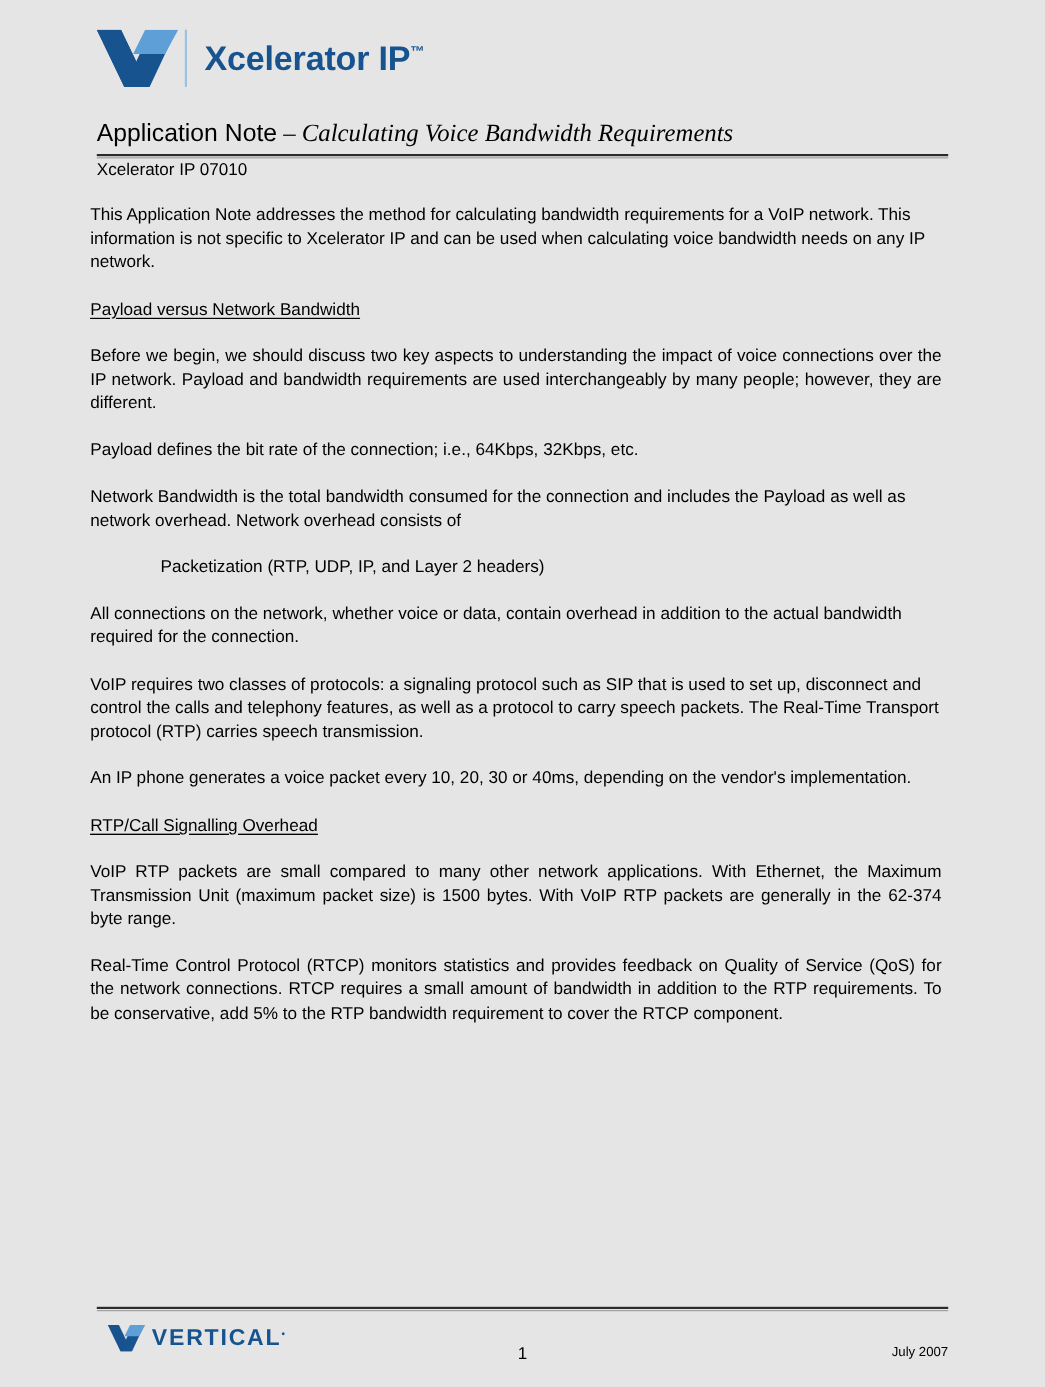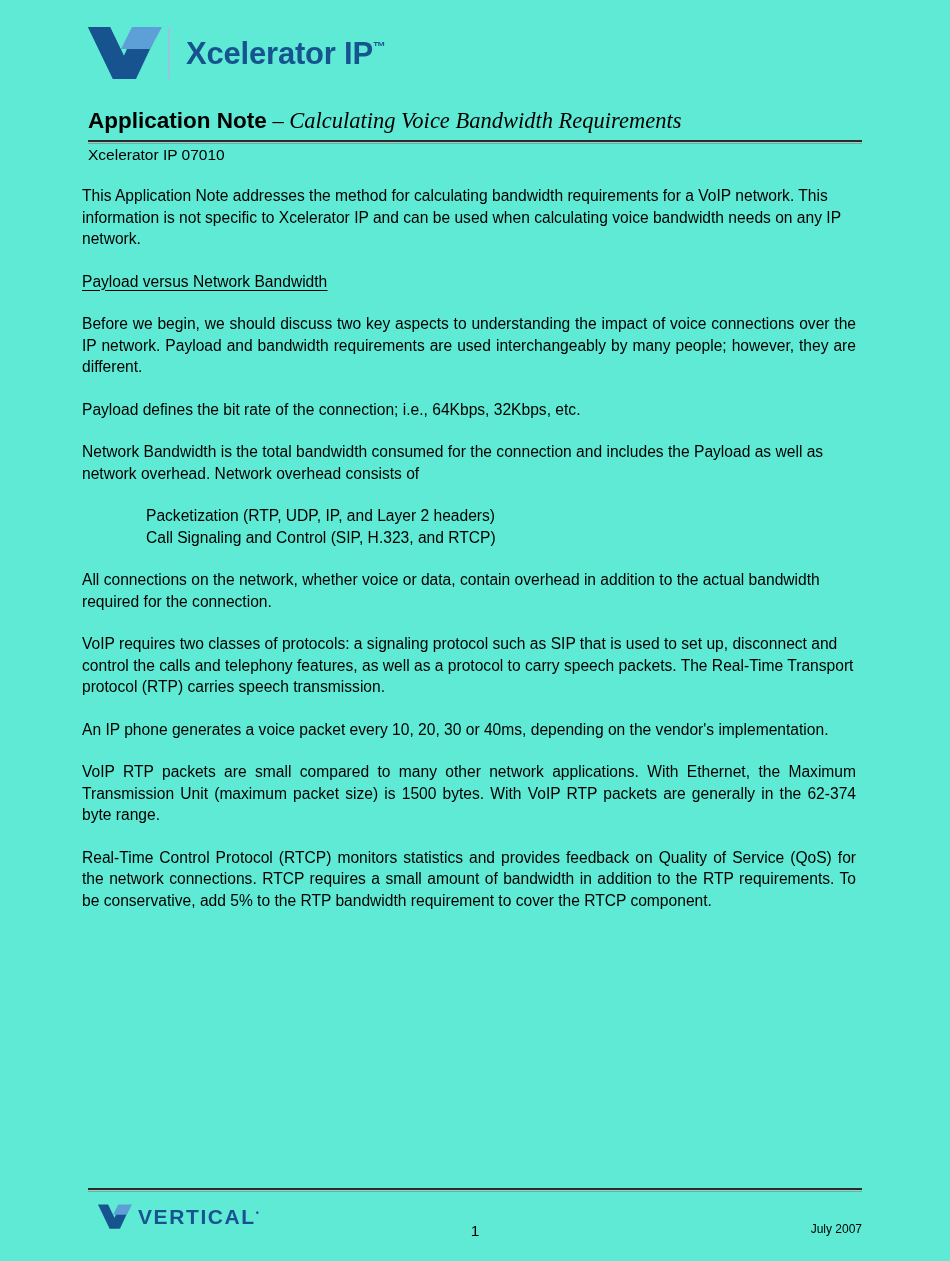--- a/index.html
+++ b/index.html
@@ -8,21 +8,21 @@
     background: #ffffff;
   }
   body {
     font-family: "Liberation Sans", sans-serif;
     color: #000000;
   }
   .page {
     position: relative;
     width: 950px;
     height: 1261px;
-    background: #5eead4;
+    background: #e5e5e5;
     overflow: hidden;
     box-sizing: border-box;
   }
 
   
   .masthead {
     position: absolute;
     left: 88px;
     top: 22px;
     display: flex;
@@ -62,21 +62,21 @@
   
   .title-row {
     position: absolute;
     left: 88px;
     top: 108px;
     width: 774px;
     font-size: 22.5px;
     line-height: 1.15;
     white-space: nowrap;
   }
-  .title-bold { font-weight: bold; text-align: right; }
+  .title-bold { font-weight: normal; text-align: right; }
   .title-italic { font-style: italic; font-weight: normal; font-family: Liberation Serif, serif; }
 
   .title-rule {
     position: absolute;
     left: 88px;
     top: 140px;
     width: 774px;
     height: 4px;
   }
   .title-rule .thick {
@@ -231,30 +231,30 @@
     <p class="h-sub"><span>Payload versus Network Bandwidth</span></p>
 
     <p class="p justify">Before we begin, we should discuss two key aspects to understanding the impact of voice connections over the IP network. Payload and bandwidth requirements are used interchangeably by many people; however, they are different.</p>
 
     <p class="p">Payload defines the bit rate of the connection; i.e., 64Kbps, 32Kbps, etc.</p>
 
     <p class="p">Network Bandwidth is the total bandwidth consumed for the connection and includes the Payload as well as network overhead. Network overhead consists of</p>
 
     <div class="indent-block">
       <span class="line">Packetization (RTP, UDP, IP, and Layer 2 headers)</span>
-      <span class="line">Call Signaling and Control (SIP, H.323, and RTCP)</span>
     </div>
 
     <p class="p">All connections on the network, whether voice or data, contain overhead in addition to the actual bandwidth required for the connection.</p>
 
 
     <p class="p">VoIP requires two classes of protocols: a signaling protocol such as SIP that is used to set up, disconnect and control the calls and telephony features, as well as a protocol to carry speech packets. The Real-Time Transport protocol (RTP) carries speech transmission.</p>
 
     <p class="p justify">An IP phone generates a voice packet every 10, 20, 30 or 40ms, depending on the vendor's implementation.</p>
 
+    <p class="h-sub"><span>RTP/Call Signalling Overhead</span></p>
 
     <p class="p justify">VoIP RTP packets are small compared to many other network applications. With Ethernet, the Maximum Transmission Unit (maximum packet size) is 1500 bytes. With VoIP RTP packets are generally in the 62-374 byte range.</p>
 
 
     <p class="p justify">Real-Time Control Protocol (RTCP) monitors statistics and provides feedback on Quality of Service (QoS) for the network connections. RTCP requires a small amount of bandwidth in addition to the RTP requirements. To be conservative, add 5% to the RTP bandwidth requirement to cover the RTCP component.</p>
 
   </div>
 
   <div class="footer-rule">
     <div class="thick"></div>

